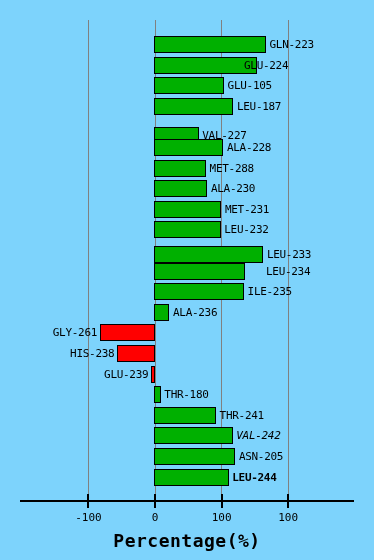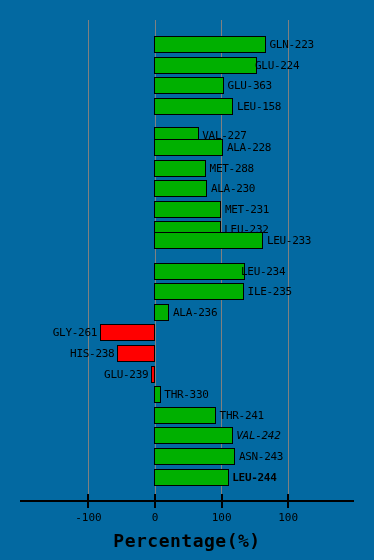--- a/index.html
+++ b/index.html
@@ -10,21 +10,21 @@
   body {
     width: 374px;
     height: 560px;
     font-family: "DejaVu Sans Mono", "Liberation Mono", monospace;
     overflow: hidden;
   }
   #chart-root {
     position: relative;
     width: 374px;
     height: 560px;
-    background: #0369a1;
+    background: #7dd3fc;
   }
   
   #plot-area {
     position: absolute;
     left: 0;
     top: 0;
     width: 374px;
     height: 500px;
   }
   .gridline {
@@ -111,29 +111,29 @@
         <div class="gridline" style="left: 221.1px; background: rgb(128, 128, 128);"></div>
         <div class="gridline" style="left: 287.7px; background: rgb(128, 128, 128);"></div>
       </div>
     <div id="bars-container">
         <div class="bar-row" style="top: 34px;">
           <div class="bar" title="GLN-223: 166%" style="left: 153.5px; width: 110.556px; background: rgb(0, 176, 0); border-color: rgb(0, 0, 0);"></div>
           <div class="bar-label right" style="left: 269.556px;">GLN-223</div>
         </div>
         <div class="bar-row" style="top: 54.6px;">
           <div class="bar" title="GLU-224: 152%" style="left: 153.5px; width: 101.232px; background: rgb(0, 176, 0); border-color: rgb(0, 0, 0);"></div>
-          <div class="bar-label right" style="left: 255px; text-align: right;">GLU-224</div>
+          <div class="bar-label right" style="left: 244px; text-align: right;">GLU-224</div>
         </div>
         <div class="bar-row" style="top: 75.2px;">
           <div class="bar" title="GLU-225: 103%" style="left: 153.5px; width: 68.598px; background: rgb(0, 176, 0); border-color: rgb(0, 0, 0);"></div>
-          <div class="bar-label right" style="left: 227.598px;">GLU-363</div>
+          <div class="bar-label right" style="left: 227.598px;">GLU-105</div>
         </div>
         <div class="bar-row" style="top: 95.8px;">
           <div class="bar" title="LEU-226: 117%" style="left: 153.5px; width: 77.922px; background: rgb(0, 176, 0); border-color: rgb(0, 0, 0);"></div>
-          <div class="bar-label right" style="left: 236.922px;">LEU-158</div>
+          <div class="bar-label right" style="left: 236.922px;">LEU-187</div>
         </div>
         <div class="bar-row" style="top: 125px; padding-left: 32px;">
           <div class="bar" title="VAL-227: 65%" style="left: 153.5px; width: 43.29px; background: rgb(0, 176, 0); border-color: rgb(0, 0, 0);"></div>
           <div class="bar-label right" style="left: 202.29px;">VAL-227</div>
         </div>
         <div class="bar-row" style="top: 137px;">
           <div class="bar" title="ALA-228: 102%" style="left: 153.5px; width: 67.932px; background: rgb(0, 176, 0); border-color: rgb(0, 0, 0);"></div>
           <div class="bar-label right" style="left: 226.932px;">ALA-228</div>
         </div>
         <div class="bar-row" style="top: 157.6px;">
@@ -145,27 +145,27 @@
           <div class="bar-label right" style="left: 210.948px;">ALA-230</div>
         </div>
         <div class="bar-row" style="top: 198.8px;">
           <div class="bar" title="MET-231: 99%" style="left: 153.5px; width: 65.934px; background: rgb(0, 176, 0); border-color: rgb(0, 0, 0);"></div>
           <div class="bar-label right" style="left: 224.934px;">MET-231</div>
         </div>
         <div class="bar-row" style="top: 219.4px;">
           <div class="bar" title="LEU-232: 98%" style="left: 153.5px; width: 65.268px; background: rgb(0, 176, 0); border-color: rgb(0, 0, 0);"></div>
           <div class="bar-label right" style="left: 224.268px;">LEU-232</div>
         </div>
-        <div class="bar-row" style="top: 230px;">
+        <div class="bar-row" style="top: 244px;">
           <div class="bar" title="LEU-233: 162%" style="left: 153.5px; width: 107.892px; background: rgb(0, 176, 0); border-color: rgb(0, 0, 0);"></div>
           <div class="bar-label right" style="left: 266.892px;">LEU-233</div>
         </div>
         <div class="bar-row" style="top: 260.6px;">
           <div class="bar" title="LEU-234: 135%" style="left: 153.5px; width: 89.91px; background: rgb(0, 176, 0); border-color: rgb(0, 0, 0);"></div>
-          <div class="bar-label right" style="left: 241px;">LEU-234</div>
+          <div class="bar-label right" style="left: 266px;">LEU-234</div>
         </div>
         <div class="bar-row" style="top: 281.2px;">
           <div class="bar" title="ILE-235: 133%" style="left: 153.5px; width: 88.578px; background: rgb(0, 176, 0); border-color: rgb(0, 0, 0);"></div>
           <div class="bar-label right" style="left: 247.578px;">ILE-235</div>
         </div>
         <div class="bar-row" style="top: 301.8px;">
           <div class="bar" title="ALA-236: 21%" style="left: 153.5px; width: 13.986px; background: rgb(0, 176, 0); border-color: rgb(0, 0, 0);"></div>
           <div class="bar-label right" style="left: 172.986px;">ALA-236</div>
         </div>
         <div class="bar-row" style="top: 322.4px;">
@@ -175,33 +175,33 @@
         <div class="bar-row" style="top: 343px;">
           <div class="bar" title="HIS-238: -55%" style="left: 116.87px; width: 36.63px; background: rgb(255, 0, 0); border-color: rgb(0, 0, 0);"></div>
           <div class="bar-label left" style="right: 259.63px;">HIS-238</div>
         </div>
         <div class="bar-row" style="top: 363.6px;">
           <div class="bar" title="GLU-239: -4%" style="left: 150.836px; width: 2.664px; background: rgb(255, 0, 0); border-color: rgb(0, 0, 0);"></div>
           <div class="bar-label left" style="right: 225.664px;">GLU-239</div>
         </div>
         <div class="bar-row" style="top: 384.2px;">
           <div class="bar" title="THR-240: 8%" style="left: 153.5px; width: 5.328px; background: rgb(0, 176, 0); border-color: rgb(0, 0, 0);"></div>
-          <div class="bar-label right" style="left: 164.328px;">THR-330</div>
+          <div class="bar-label right" style="left: 164.328px;">THR-180</div>
         </div>
         <div class="bar-row" style="top: 404.8px;">
           <div class="bar" title="THR-241: 91%" style="left: 153.5px; width: 60.606px; background: rgb(0, 176, 0); border-color: rgb(0, 0, 0);"></div>
           <div class="bar-label right" style="left: 219.606px;">THR-241</div>
         </div>
         <div class="bar-row" style="top: 425.4px; font-style: italic;">
           <div class="bar" title="VAL-242: 116%" style="left: 153.5px; width: 77.256px; background: rgb(0, 176, 0); border-color: rgb(0, 0, 0);"></div>
           <div class="bar-label right" style="left: 236.256px;">VAL-242</div>
         </div>
         <div class="bar-row" style="top: 446px;">
           <div class="bar" title="ASN-243: 120%" style="left: 153.5px; width: 79.92px; background: rgb(0, 176, 0); border-color: rgb(0, 0, 0);"></div>
-          <div class="bar-label right" style="left: 238.92px;">ASN-243</div>
+          <div class="bar-label right" style="left: 238.92px;">ASN-205</div>
         </div>
         <div class="bar-row" style="top: 466.6px;">
           <div class="bar" title="LEU-244: 110%" style="left: 153.5px; width: 73.26px; background: rgb(0, 176, 0); border-color: rgb(0, 0, 0);"></div>
           <div class="bar-label right" style="left: 232.26px; font-weight: bold;">LEU-244</div>
         </div>
       </div>
   </div>
 
   <div id="axis-line"></div>
   <div id="axis-ticks">

